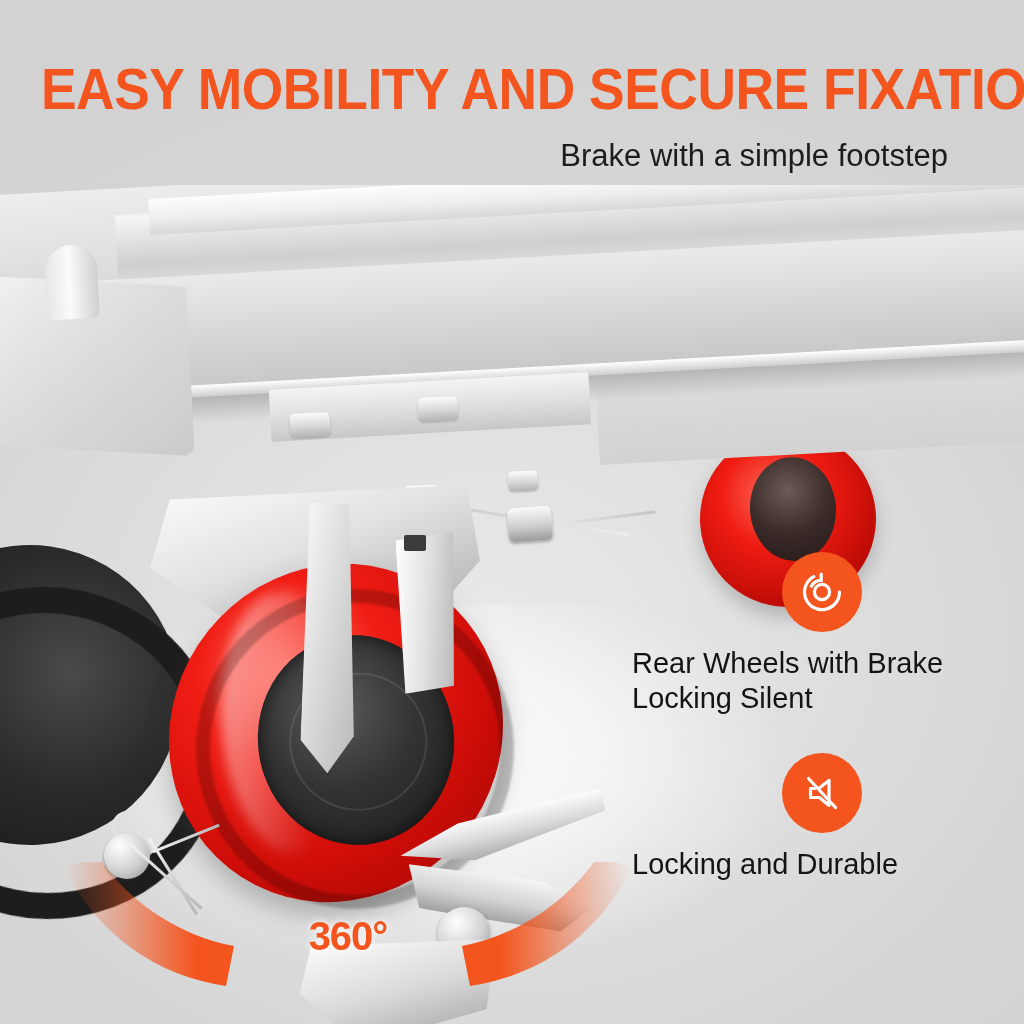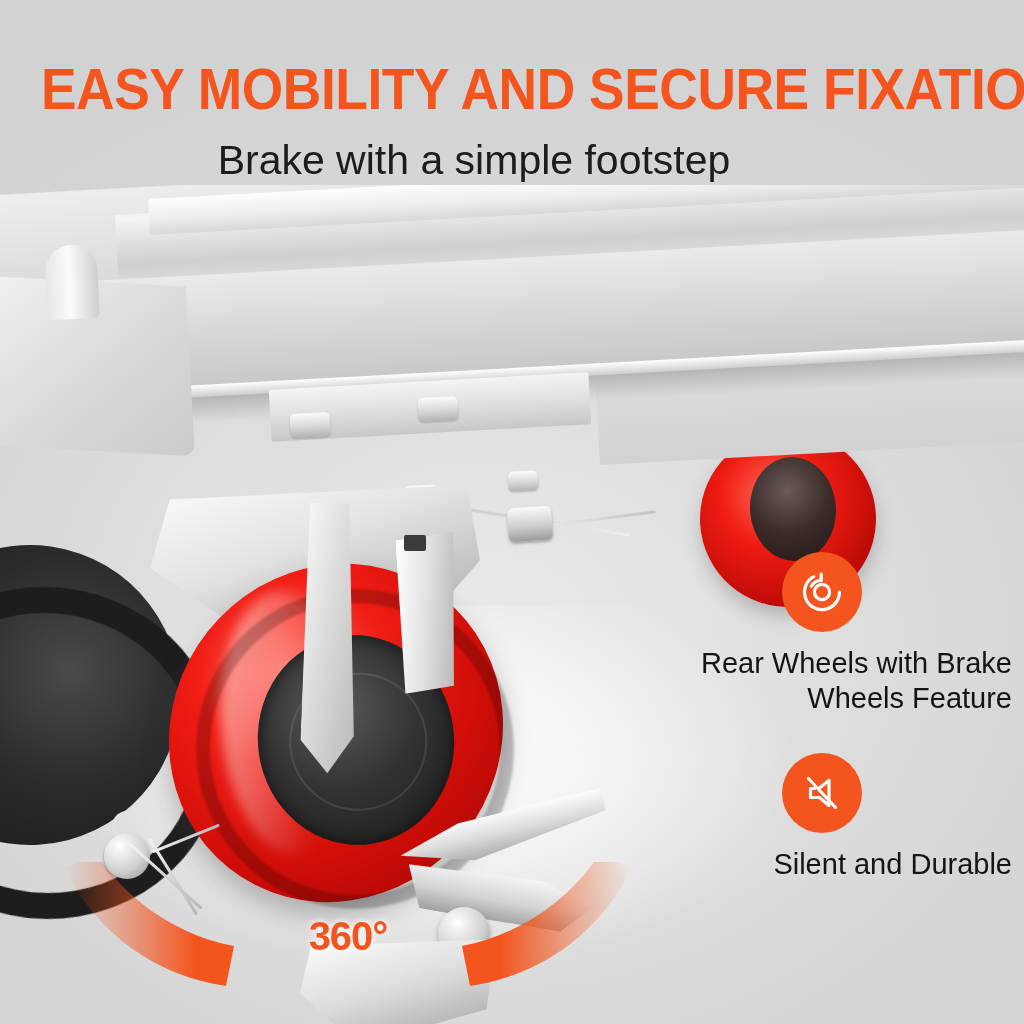--- a/index.html
+++ b/index.html
@@ -33,23 +33,23 @@
     transform: scaleX(0.92);
     transform-origin: 50% 50%;
     white-space: nowrap;
     z-index: 40;
   }
   #subtitle {
     position: absolute;
     top: 140px;
     left: 0;
     width: 948px;
-    text-align: center;
+    text-align: right;
     color: #1c1c1c;
-    font-size: 41px;
+    font-size: 31px;
     font-weight: 400;
     line-height: 1;
     z-index: 40;
   }
 
   
   #photo {
     position: absolute;
     left: 0;
     top: 185px;
@@ -466,21 +466,21 @@
   
   #features {
     position: absolute;
     left: 620px;
     top: 552px;
     width: 404px;
     z-index: 35;
   }
   .feature {
     width: 404px;
-    text-align: right;
+    text-align: left;
     margin-bottom: 36px;
   }
   .feature-icon {
     width: 80px;
     height: 80px;
     margin: 0 auto 14px auto;
     border-radius: 50%;
     background: #f4541d;
     display: flex;
     align-items: center;
@@ -578,31 +578,31 @@
     <div class="feature">
       <div class="feature-icon">
         <svg width="46" height="46" viewBox="0 0 46 46" fill="none" stroke="#ffffff" stroke-width="3.2" stroke-linecap="round">
           <path d="M40.5 23 A17.5 17.5 0 1 1 14.8 7.6"></path>
           <circle cx="23" cy="23" r="7.6"></circle>
           <path d="M12.4 17.2 A11.6 11.6 0 0 1 22.2 11.4 L22.2 5.2"></path>
         </svg>
       </div>
       <div class="feature-text">
         <div>Rear Wheels with Brake</div>
-        <div>Wheels Feature</div>
+        <div>Locking Silent</div>
       </div>
     </div>
 
     <div class="feature">
       <div class="feature-icon">
         <svg width="46" height="46" viewBox="0 0 46 46" fill="none" stroke="#ffffff" stroke-width="3.2" stroke-linecap="round" stroke-linejoin="round">
           <path d="M30 10.5 L30 35.5 L20.5 27.5 L11.5 27.5 L11.5 18.5 L15.5 18.5"></path>
           <path d="M21 17.5 L30 10.5"></path>
           <line x1="9.5" y1="8.5" x2="36.5" y2="37.5"></line>
         </svg>
       </div>
       <div class="feature-text">
-        <div>Silent and Durable</div>
+        <div>Locking and Durable</div>
       </div>
     </div>
 
   </div>
 </div>
 
 </body></html>

